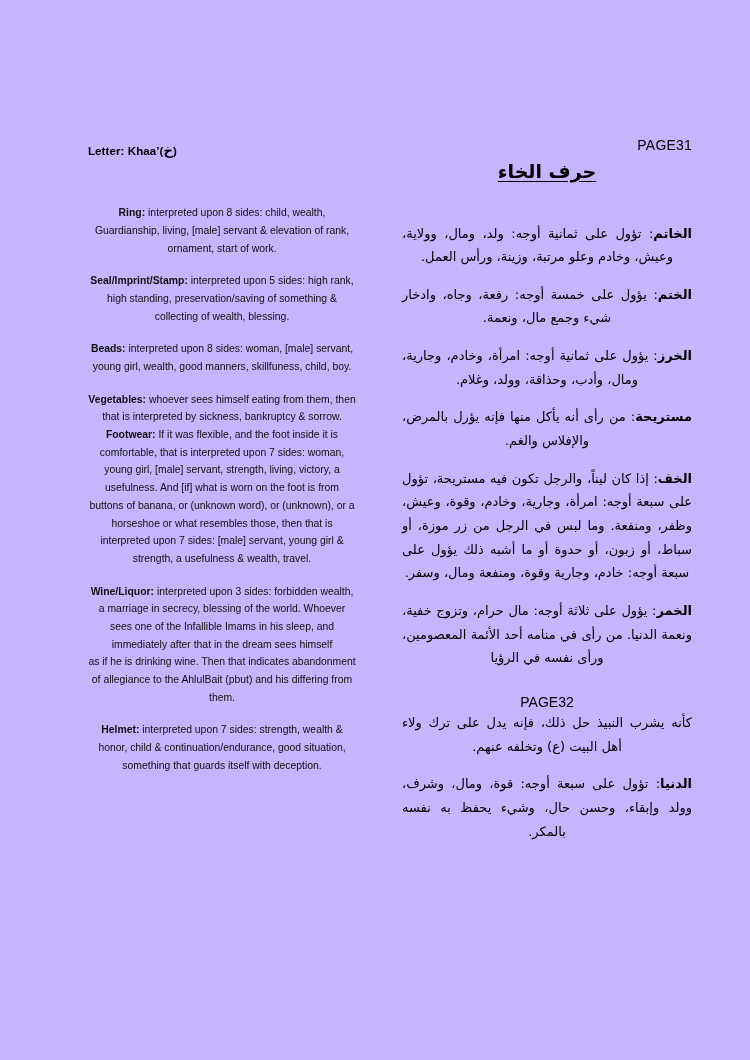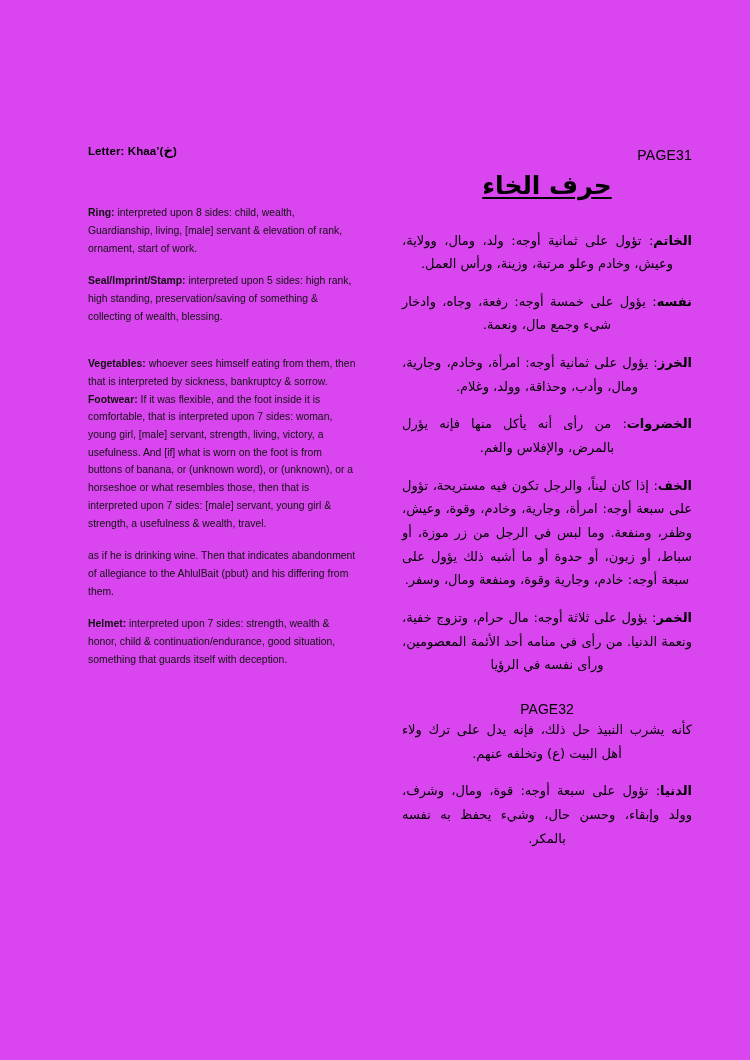--- a/index.html
+++ b/index.html
@@ -13,21 +13,21 @@
     height: 1060px;
     position: relative;
     font-family: "Liberation Sans", sans-serif;
     color: #000000;
     overflow: hidden;
   }
 
   .page {
     position: absolute;
     inset: 0;
-    background: #d946ef;
+    background: #c4b5fd;
   }
 
   
   .col-en {
     position: absolute;
     left: 88px;
     top: 142px;
     width: 268px;
   }
 
@@ -41,60 +41,60 @@
   .letter-heading .ar-inline {
     font-family: "DejaVu Sans", "Liberation Sans", sans-serif;
     font-size: 13px;
     font-weight: bold;
   }
 
   .en-block {
     font-size: 10.4px;
     line-height: 1.70;
     margin: 0;
-    text-align: left;
+    text-align: center;
     color: #111;
   }
   .en-block + .en-block { margin-top: 0; }
 
   .en-block b {
     font-weight: bold;
   }
 
   .sp-lg { height: 44px; }
   .sp-md { height: 15px; }
 
   
   .col-ar {
     position: absolute;
     right: 58px;
-    top: 147px;
+    top: 137px;
     width: 290px;
     direction: rtl;
     text-align: right;
   }
 
   .page-label {
     font-family: "Liberation Sans", sans-serif;
     direction: ltr;
     text-align: right;
     font-size: 14px;
     letter-spacing: 0.2px;
     margin: 0 0 4px 0;
     color: #000;
   }
 
   .ar-title {
     font-family: "DejaVu Sans", "Liberation Sans", sans-serif;
-    font-size: 25px;
+    font-size: 19px;
     font-weight: bold;
     text-align: center;
     text-decoration: underline;
     text-underline-offset: 3px;
-    margin: 0 0 4px 0;
+    margin: 0 0 16px 0;
     line-height: 1.5;
     direction: rtl;
   }
 
   .ar-block {
     font-family: "DejaVu Sans", "Liberation Sans", sans-serif;
     font-size: 13px;
     line-height: 1.82;
     text-align: justify;
     text-align-last: center;
@@ -128,58 +128,60 @@
     <div class="sp-lg"></div>
 
     <p class="en-block"><b>Ring:</b><span> interpreted upon 8 sides: child, wealth, Guardianship, living, [male] servant &amp; elevation of rank, ornament, start of work.</span></p>
 
     <div class="sp-md"></div>
 
     <p class="en-block"><b>Seal/Imprint/Stamp:</b><span> interpreted upon 5 sides: high rank, high standing, preservation/saving of something &amp; collecting of wealth, blessing.</span></p>
 
     <div class="sp-md"></div>
 
+    <p class="en-block"><b>Beads:</b><span> interpreted upon 8 sides: woman, [male] servant, young girl, wealth, good manners, skillfuness, child, boy.</span></p>
 
     <div class="sp-md"></div>
 
     <p class="en-block"><b>Vegetables:</b><span> whoever sees himself eating from them, then that is interpreted by sickness, bankruptcy &amp; sorrow.</span></p>
 
     <p class="en-block"><b>Footwear:</b><span> If it was flexible, and the foot inside it is comfortable, that is interpreted upon 7 sides: woman, young girl, [male] servant, strength, living, victory, a usefulness. And [if] what is worn on the foot is from buttons of banana, or (unknown word), or (unknown), or a horseshoe or what resembles those, then that is interpreted upon 7 sides: [male] servant, young girl &amp; strength, a usefulness &amp; wealth, travel.</span></p>
 
     <div class="sp-md"></div>
 
+    <p class="en-block"><b>Wine/Liquor:</b><span> interpreted upon 3 sides: forbidden wealth, a marriage in secrecy, blessing of the world. Whoever sees one of the Infallible Imams in his sleep, and immediately after that in the dream sees himself</span></p>
 
     <p class="en-block"><span>as if he is drinking wine. Then that indicates abandonment of allegiance to the AhlulBait (pbut) and his differing from them.</span></p>
 
     <div class="sp-md"></div>
 
     <p class="en-block"><b>Helmet:</b><span> interpreted upon 7 sides: strength, wealth &amp; honor, child &amp; continuation/endurance, good situation, something that guards itself with deception.</span></p>
   </div>
 
   <div class="col-ar">
 
     <div class="page-label">PAGE31</div>
 
     <div class="ar-title">حرف الخاء</div>
 
     <div class="ar-gap-lg"></div>
 
     <p class="ar-block"><b>الخاتم</b><span>: تؤول على ثمانية أوجه: ولد، ومال، وولاية، وعيش، وخادم وعلو مرتبة، وزينة، ورأس العمل.</span></p>
 
     <div class="ar-gap"></div>
 
-    <p class="ar-block"><b>نفسه</b><span>: يؤول على خمسة أوجه: رفعة، وجاه، وادخار شيء وجمع مال، ونعمة.</span></p>
+    <p class="ar-block"><b>الختم</b><span>: يؤول على خمسة أوجه: رفعة، وجاه، وادخار شيء وجمع مال، ونعمة.</span></p>
 
     <div class="ar-gap"></div>
 
     <p class="ar-block"><b>الخرز</b><span>: يؤول على ثمانية أوجه: امرأة، وخادم، وجارية، ومال، وأدب، وحذاقة، وولد، وغلام.</span></p>
 
     <div class="ar-gap"></div>
 
-    <p class="ar-block"><b>الخضروات</b><span>: من رأى أنه يأكل منها فإنه يؤرل بالمرض، والإفلاس والغم.</span></p>
+    <p class="ar-block"><b>مستريحة</b><span>: من رأى أنه يأكل منها فإنه يؤرل بالمرض، والإفلاس والغم.</span></p>
 
     <div class="ar-gap"></div>
 
     <p class="ar-block"><b>الخف</b><span>: إذا كان ليناً، والرجل تكون فيه مستريحة، تؤول على سبعة أوجه: امرأة، وجارية، وخادم، وقوة، وعيش، وظفر، ومنفعة. وما لبس في الرجل من زر موزة، أو سباط، أو زبون، أو حدوة أو ما أشبه ذلك يؤول على سبعة أوجه: خادم، وجارية وقوة، ومنفعة ومال، وسفر.</span></p>
 
     <div class="ar-gap"></div>
 
     <p class="ar-block"><b>الخمر</b><span>: يؤول على ثلاثة أوجه: مال حرام، وتزوج خفية، ونعمة الدنيا. من رأى في منامه أحد الأئمة المعصومين، ورأى نفسه في الرؤيا</span></p>
 
     <div class="ar-gap-sm"></div>

